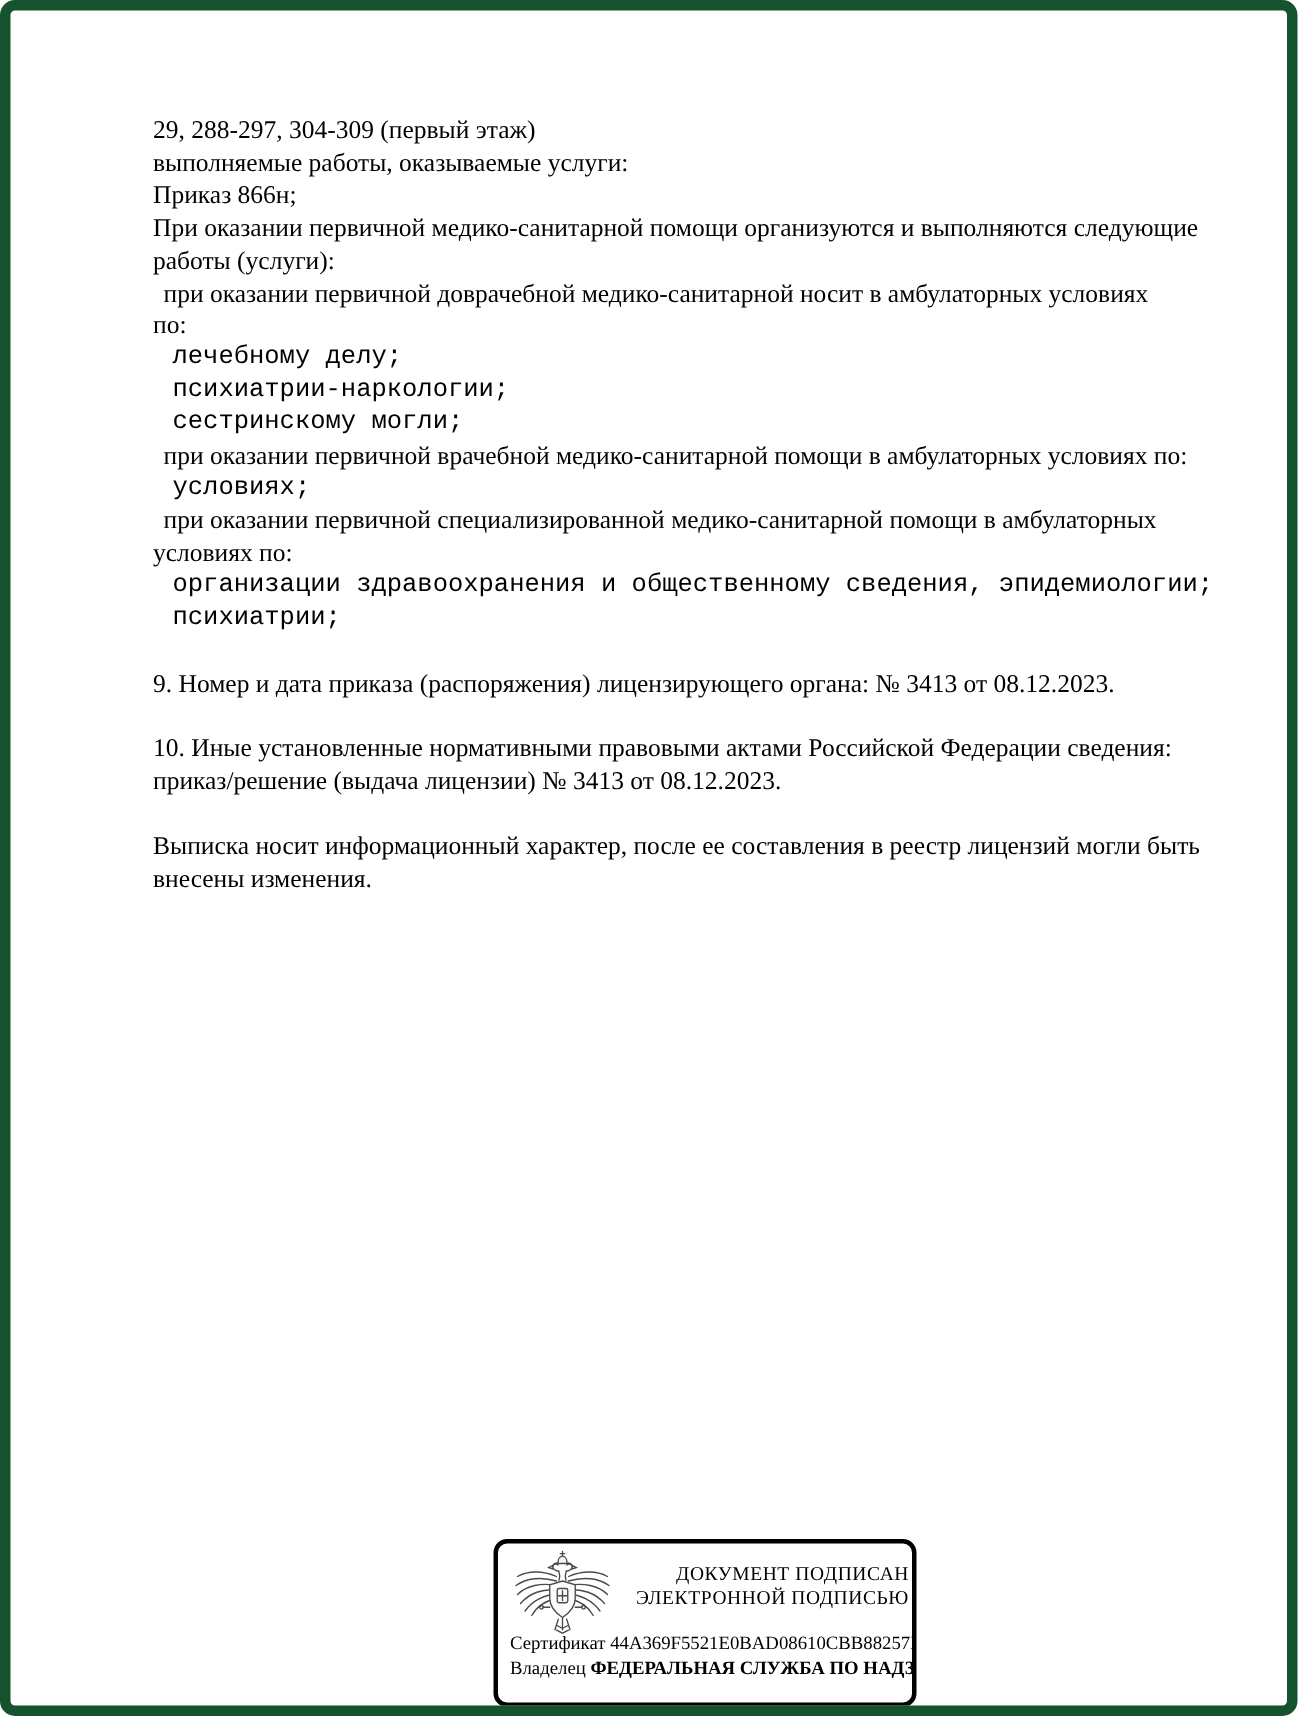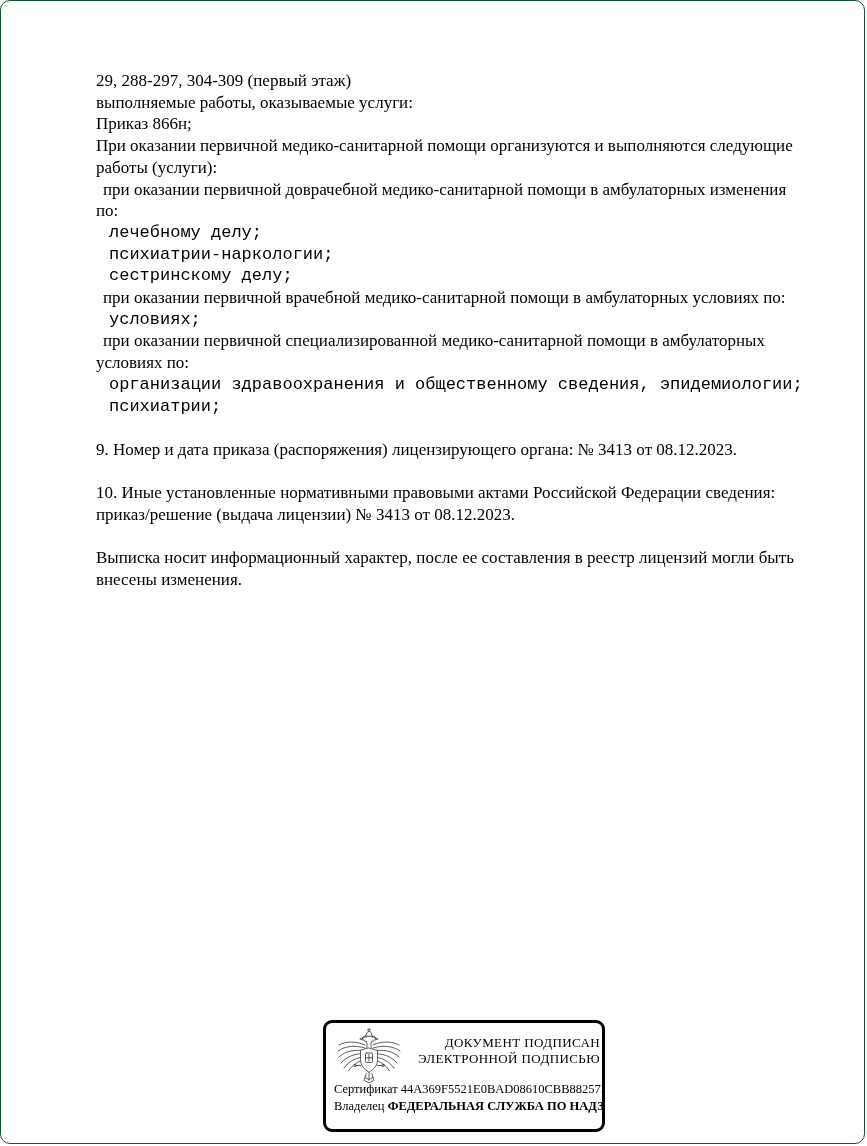--- a/index.html
+++ b/index.html
@@ -13,21 +13,21 @@
     position: relative;
     font-family: "Liberation Serif", "DejaVu Serif", serif;
     color: #000000;
   }
   .page {
     position: absolute;
     left: 0; top: 0;
     width: 865px;
     height: 1144px;
     background: #ffffff;
-    border: 1px solid #14532d;
+    border: 7px solid #14532d;
     border-radius: 10px;
     box-sizing: border-box;
     overflow: hidden;
   }
   .doc-text {
     position: absolute;
     left: 95px;
     top: 69px;
     width: 740px;
     font-size: 17px;
@@ -87,25 +87,25 @@
 <body>
 
 <div class="page">
 
   <div class="doc-text">
       <div class="line indent-0">29, 288-297, 304-309 (первый этаж)</div>
       <div class="line indent-0">выполняемые работы, оказываемые услуги:</div>
       <div class="line indent-0">Приказ 866н;</div>
       <div class="line indent-0">При оказании первичной медико-санитарной помощи организуются и выполняются следующие</div>
       <div class="line indent-0">работы (услуги):</div>
-      <div class="line indent-1">при оказании первичной доврачебной медико-санитарной помощи в амбулаторных изменения</div>
+      <div class="line indent-1">при оказании первичной доврачебной медико-санитарной носит в амбулаторных условиях</div>
       <div class="line indent-0">по:</div>
       <div class="line indent-2">лечебному делу;</div>
       <div class="line indent-2">психиатрии-наркологии;</div>
-      <div class="line indent-2">сестринскому делу;</div>
+      <div class="line indent-2">сестринскому могли;</div>
       <div class="line indent-1">при оказании первичной врачебной медико-санитарной помощи в амбулаторных условиях по:</div>
       <div class="line indent-2">условиях;</div>
       <div class="line indent-1">при оказании первичной специализированной медико-санитарной помощи в амбулаторных</div>
       <div class="line indent-0">условиях по:</div>
       <div class="line indent-2">организации здравоохранения и общественному сведения, эпидемиологии;</div>
       <div class="line indent-2">психиатрии;</div>
       <div class="line indent-0">&nbsp;</div>
       <div class="line indent-0">9. Номер и дата приказа (распоряжения) лицензирующего органа: № 3413 от 08.12.2023.</div>
       <div class="line indent-0">&nbsp;</div>
       <div class="line indent-0">10. Иные установленные нормативными правовыми актами Российской Федерации сведения:</div>

